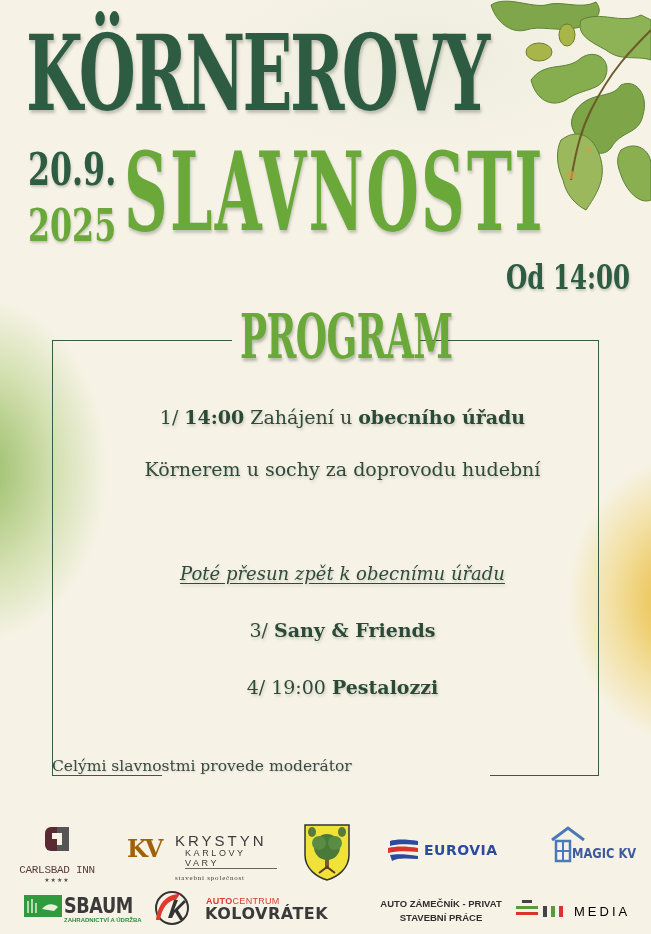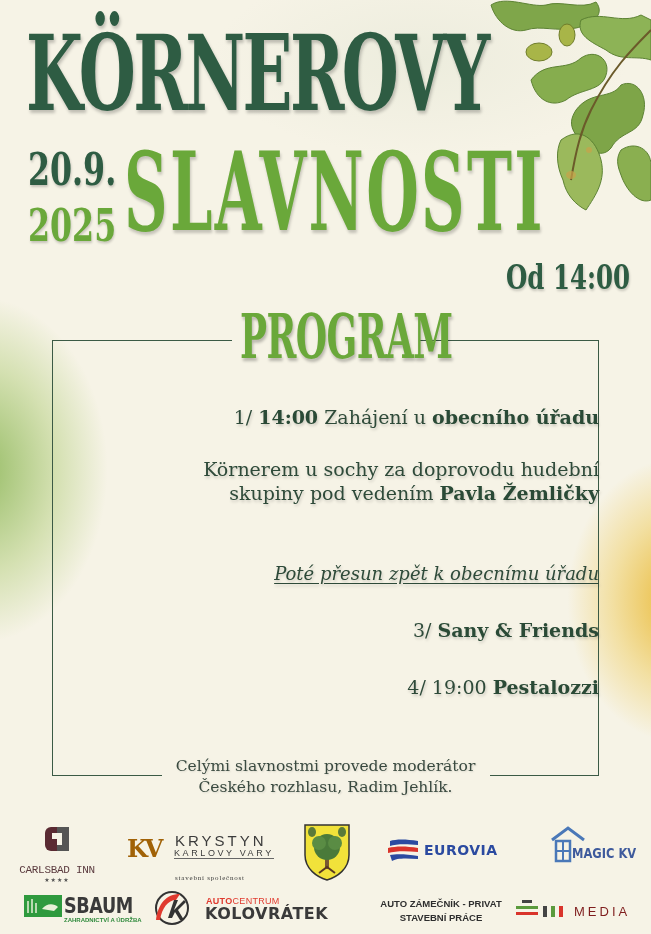--- a/index.html
+++ b/index.html
@@ -83,51 +83,51 @@
       font-family: "DejaVu Serif", serif; font-weight: bold;
       font-size: 62px; line-height: 1; color: #6aa83a;
       letter-spacing: -1px;
       transform: scaleX(0.58); transform-origin: left top;
       text-shadow: 2px 3px 4px rgba(0,0,0,0.25);
       white-space: nowrap;
     }
 
     .program {
       position: absolute; left: 52px; width: 547px;
-      text-align: right; color: #2e4a39;
+      text-align: center; color: #2e4a39;
       font-family: "DejaVu Serif", serif;
       text-shadow: 1px 2px 3px rgba(0,0,0,0.18);
       padding-left: 34px;
     }
     .item1 { top: 406px; font-size: 19px; }
     .item2 { top: 457px; font-size: 19px; line-height: 24px; }
     .note { top: 563px; font-size: 18px; font-style: italic; text-decoration: underline; text-underline-offset: 3px; }
     .item3 { top: 619px; font-size: 19px; }
     .item4 { top: 676px; font-size: 19px; }
     .program b { font-weight: bold; color: #2a4a36; }
     .program .n { font-weight: normal; }
 
     .moderator {
       position: absolute; left: 52px; width: 547px; top: 756px;
-      text-align: center; font-size: 15.5px; line-height: 21px; color: #3a4a40;
+      font-size: 15.5px; line-height: 21px; color: #3a4a40;
       font-family: "DejaVu Serif", serif;
       text-shadow: 1px 1px 2px rgba(0,0,0,0.12);
     }
 
     
     .sponsor { position: absolute; }
     .carlsbad { left: 18px; top: 826px; width: 78px; text-align: center; }
     .carlsbad .mark { width: 26px; height: 26px; margin: 0 auto; position: relative; }
     .carlsbad .name { font-family: Liberation Mono, monospace; font-size: 11px; color: #5a3a3e; letter-spacing: -0.3px; margin-top: 8px; }
     .carlsbad .stars { font-size: 6px; color: #555; letter-spacing: 1px; line-height: 7px; }
 
     .krystyn { left: 127px; top: 832px; width: 150px; height: 40px; }
     .krystyn .kv { position: absolute; left: 0; top: 2px; font-family: "DejaVu Serif", serif; font-weight: bold; font-size: 24px; color: #a16207; letter-spacing: -3px; }
     .krystyn .k1 { position: absolute; left: 48px; top: 0; font-family: "Liberation Sans", sans-serif; font-size: 15px; letter-spacing: 3px; color: #3b3b3b; }
-    .krystyn .k2 { position: absolute; left: 47px; top: 16px; font-family: "Liberation Sans", sans-serif; font-size: 9px; letter-spacing: 2.6px; color: #3b3b3b; border-bottom: 1px solid #666; }
+    .krystyn .k2 { position: absolute; left: 58px; top: 16px; font-family: "Liberation Sans", sans-serif; font-size: 9px; letter-spacing: 2.6px; color: #3b3b3b; border-bottom: 1px solid #666; }
     .krystyn .k3 { position: absolute; left: 48px; top: 42px; font-family: Liberation Serif, serif; font-size: 7px; letter-spacing: 0.8px; color: #3b3b3b; text-align: right; }
 
     .crest { left: 303px; top: 823px; width: 48px; height: 58px; }
 
     .eurovia { left: 386px; top: 835px; width: 135px; height: 30px; text-align: center; }
     .eurovia .txt { position: absolute; left: 38px; top: 7px; font-family: "DejaVu Sans", sans-serif; font-weight: bold; font-size: 14px; color: #2b4aa0; letter-spacing: 0.5px; }
 
     .magic { left: 550px; top: 826px; width: 95px; height: 40px; }
     .magic .txt { position: absolute; left: 22px; top: 19px; font-family: "DejaVu Sans", sans-serif; font-weight: bold; font-size: 14px; color: #3e5a9c; transform: scaleX(0.82); transform-origin: left top; white-space: nowrap; }
 
@@ -136,21 +136,21 @@
     .sbaum .sub { position: absolute; left: 40px; top: 24px; font-family: "Liberation Sans", sans-serif; font-weight: bold; font-size: 6px; color: #2f8a3c; white-space: nowrap; }
 
     .kolovratek { left: 150px; top: 890px; width: 210px; height: 36px; }
     .kolovratek .t1 { position: absolute; left: 56px; top: 6px; font-family: "Liberation Sans", sans-serif; font-size: 9px; color: #e03a2f; letter-spacing: 0.3px; white-space: nowrap; }
     .kolovratek .t1 b { font-weight: bold; }
     .kolovratek .t2 { position: absolute; left: 55px; top: 14px; font-family: "DejaVu Sans", sans-serif; font-weight: bold; font-size: 16px; color: #3a3a3a; letter-spacing: 0.5px; white-space: nowrap; }
 
     .zamecnik { left: 366px; top: 897px; width: 150px; text-align: center; font-family: "Liberation Sans", sans-serif; font-weight: bold; font-size: 9.5px; line-height: 14px; color: #2e2e2e; white-space: nowrap; }
 
     .media { left: 514px; top: 897px; width: 120px; height: 26px; }
-    .media .txt { position: absolute; left: 60px; top: 7px; font-family: "Liberation Sans", sans-serif; font-size: 13px; letter-spacing: 3px; color: #7f1d1d; }
+    .media .txt { position: absolute; left: 60px; top: 7px; font-family: "Liberation Sans", sans-serif; font-size: 13px; letter-spacing: 3px; color: #000000; }
   </style>
 </head>
 <body>
 
 <div class="bg-wash"></div>
 
 <svg class="leaves" viewBox="0 0 180 235">
   <g fill="#7fa64a" stroke="#5c8233" stroke-width="1">
     <path d="M20,5 C35,-5 60,8 75,5 C90,0 110,10 125,2 C135,15 120,25 105,28 C85,32 70,25 55,30 C40,34 25,22 20,5Z"></path>
     <path d="M110,20 C130,10 150,25 170,15 L180,20 L180,60 C165,55 150,62 135,50 C120,42 105,35 110,20Z" fill="#8db356"></path>
@@ -189,42 +189,37 @@
 
 <div class="program item1">
   <span class="n">1/</span>
   <b>14:00</b>
   <span>Zahájení u</span>
   <b>obecního úřadu</b>
 </div>
 
 <div class="program item2">
   <div>Körnerem u sochy za doprovodu hudební</div>
-  <div>
-    <span>skupiny pod vedením</span>
-    <b>Pavla Žemličky</b>
-  </div>
 </div>
 
 <div class="program note">Poté přesun zpět k obecnímu úřadu</div>
 
 <div class="program item3">
   <span class="n">3/</span>
   <b>Sany &amp; Friends</b>
 </div>
 
 <div class="program item4">
   <span class="n">4/</span>
   <span class="n">19:00</span>
   <b>Pestalozzi</b>
 </div>
 
 <div class="moderator">
   <div>Celými slavnostmi provede moderátor</div>
-  <div>Českého rozhlasu, Radim Jehlík.</div>
 </div>
 
 <div class="sponsor carlsbad">
   <svg class="mark" viewBox="0 0 26 26">
     <rect x="1" y="1" width="24" height="24" rx="6" fill="#5a2a32"></rect>
     <rect x="13" y="1" width="12" height="24" rx="0" fill="#555"></rect>
     <rect x="8" y="7" width="10" height="6" fill="#f6f3e6"></rect>
     <rect x="13" y="13" width="5" height="6" fill="#f6f3e6"></rect>
   </svg>
   <div class="name">CARLSBAD INN</div>

